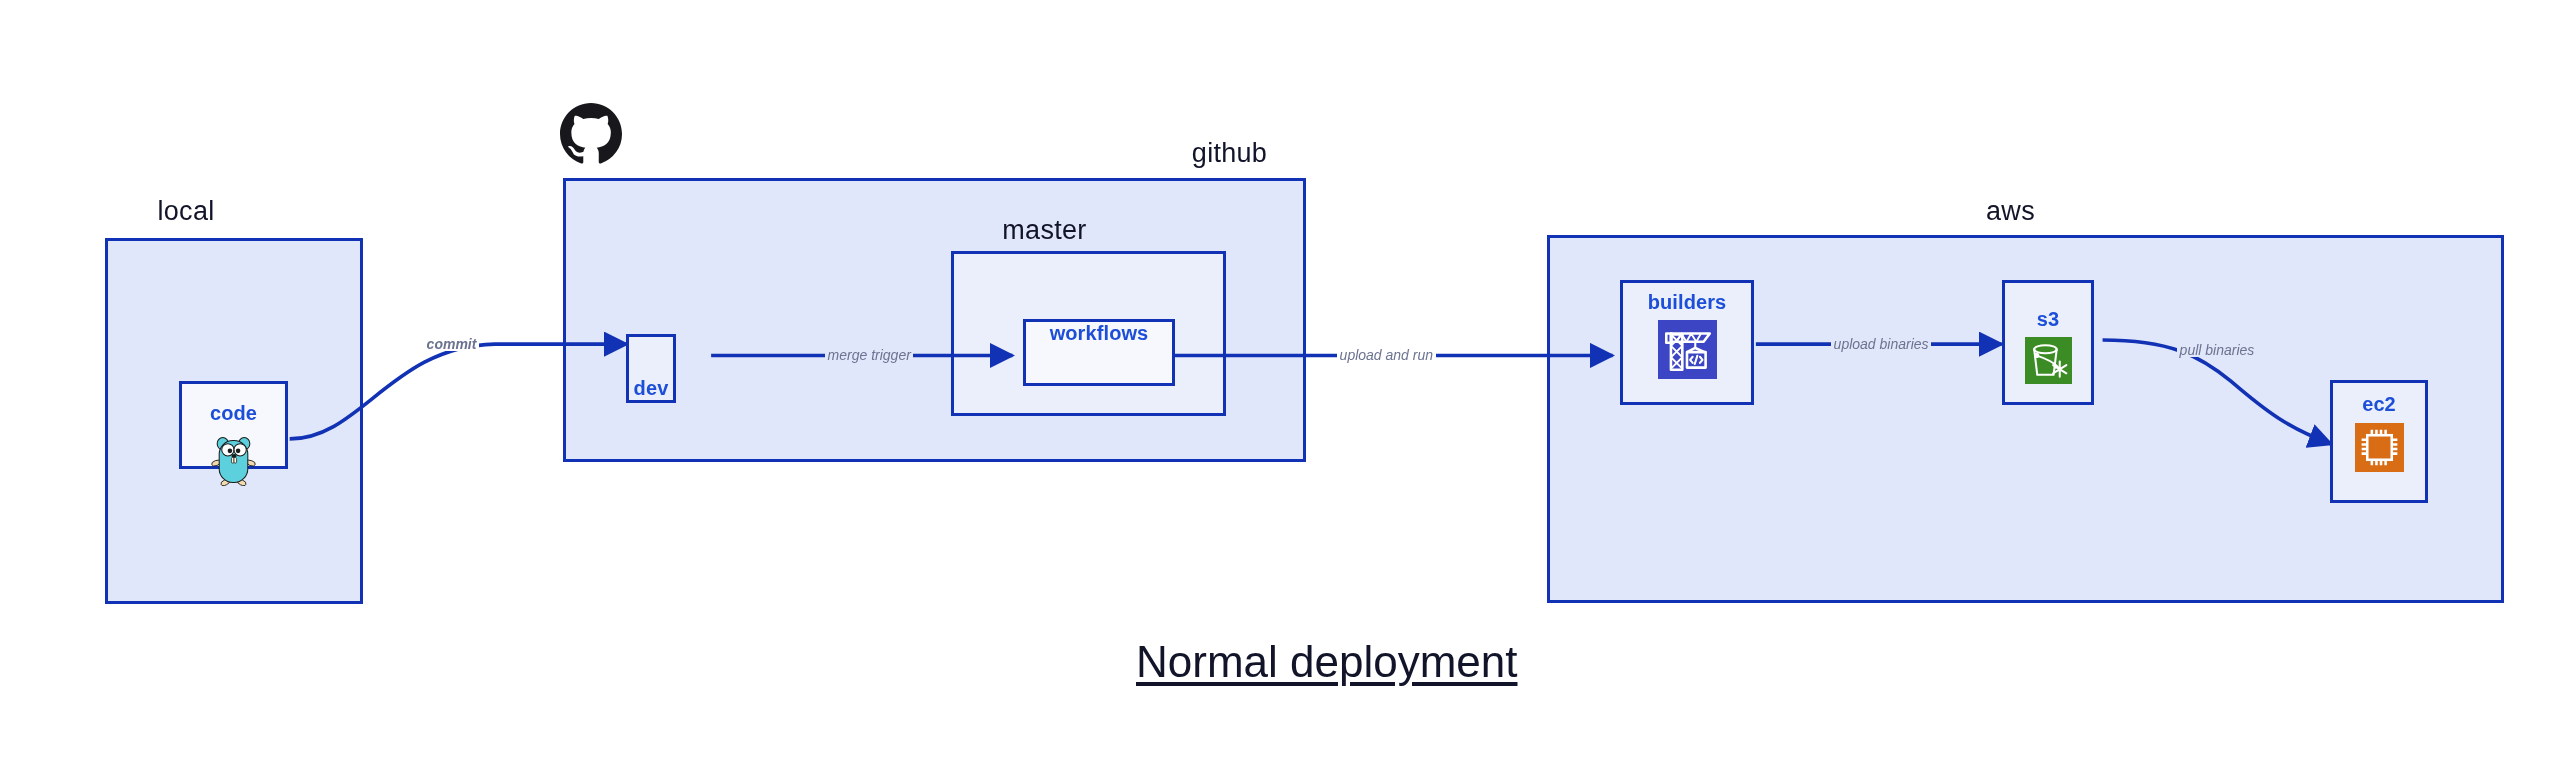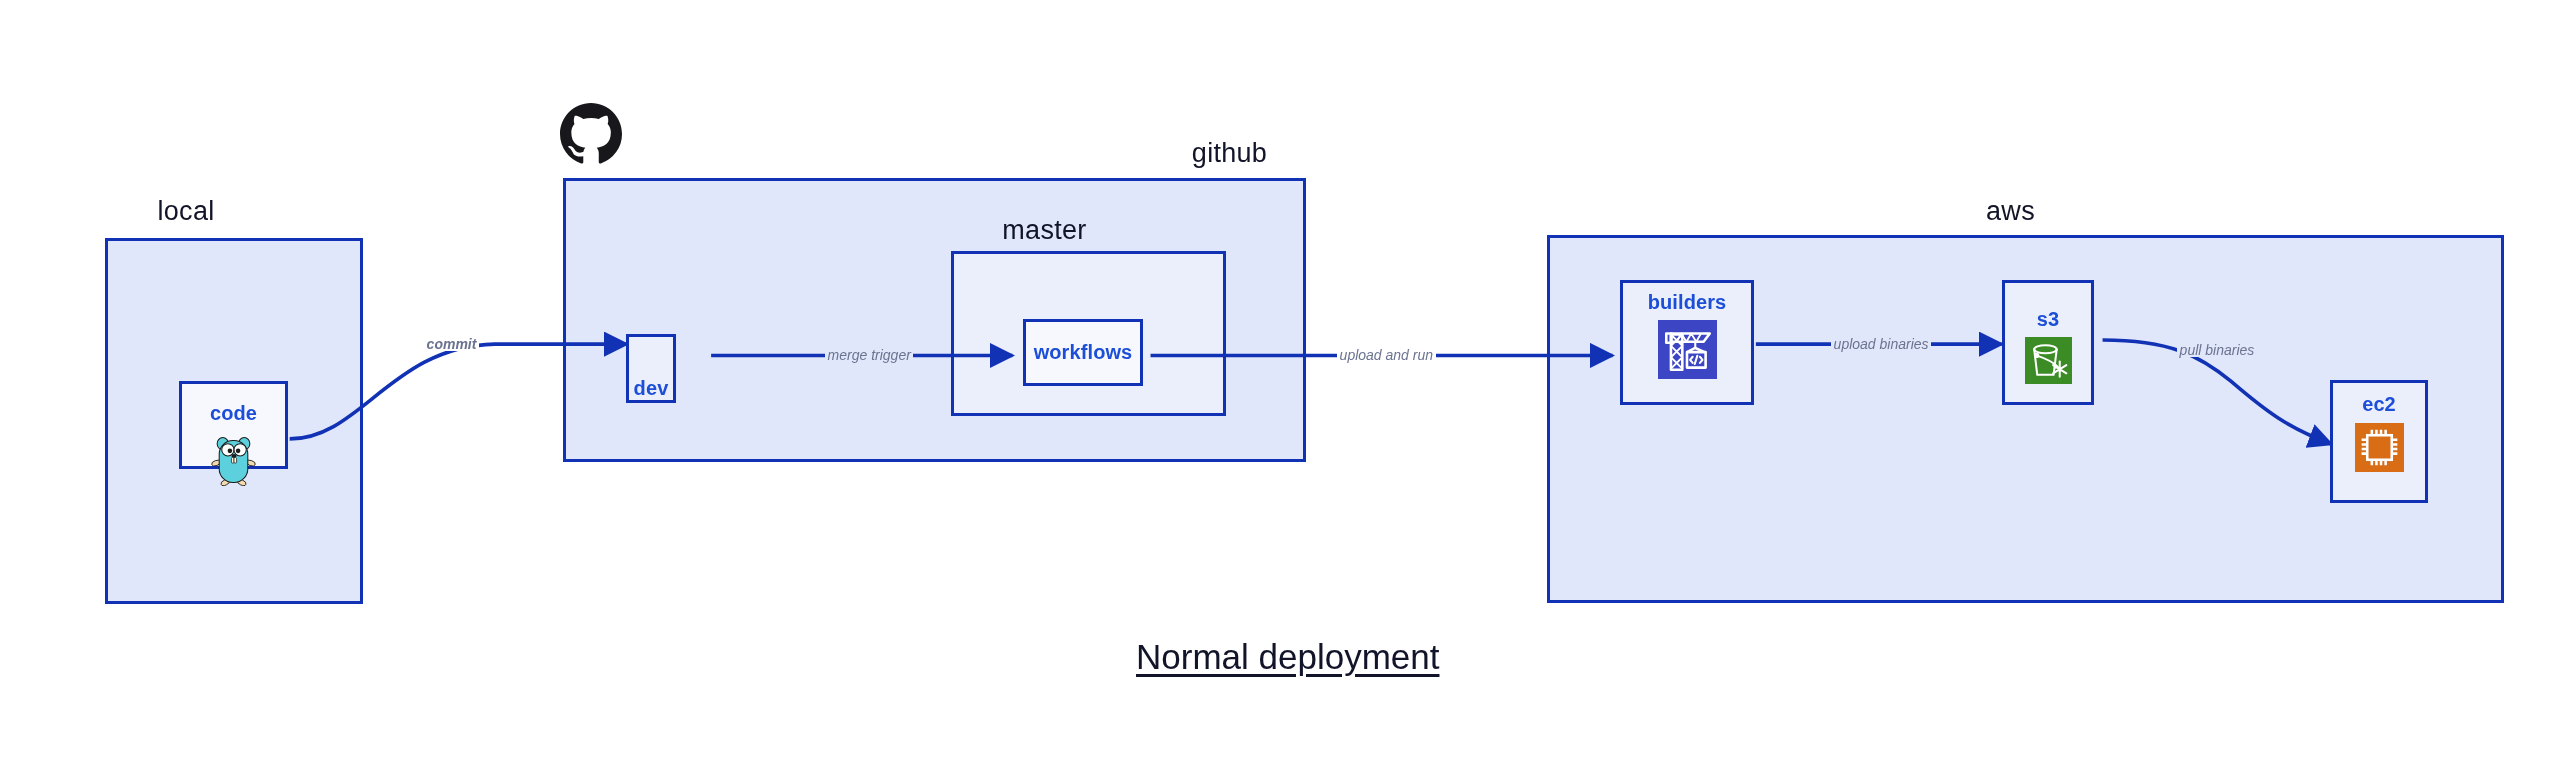--- a/index.html
+++ b/index.html
@@ -77,21 +77,21 @@
     padding: 0 2.6px;
     line-height: 1;
   }
   .edge-label.on-group {
     background: #e1e7fa;
   }
   
   #diagram-title {
     position: absolute;
     font-family: "Liberation Sans", sans-serif;
-    font-size: 35px;
+    font-size: 44px;
     color: #121429;
     text-decoration: underline;
     text-underline-offset: 5.2px;
     white-space: nowrap;
   }
   #edges {
     position: absolute;
     left: 0; top: 0;
     width: 2604px;
     height: 781px;
@@ -184,21 +184,21 @@
         <rect x="42" y="49" width="5" height="11" rx="2" fill="#fdf4de" stroke="#1b1b1b" stroke-width="1.4"></rect>
         <rect x="47" y="49" width="5" height="11" rx="2" fill="#fdf4de" stroke="#1b1b1b" stroke-width="1.4"></rect>
       </svg>
     </div>
   </div>
 
   <div class="node" id="node-dev" style="left:626px; top:307px; width:50px; height:69px; justify-content:flex-end;margin-top:27px;">
     <div class="node-label">dev</div>
   </div>
 
-  <div class="node white" id="node-workflows" style="left:1023px; top:319px; width:120px; height:67px; justify-content:center;">
+  <div class="node white" id="node-workflows" style="left:1023px; top:319px; width:152px; height:67px; ">
     <div class="node-label">workflows</div>
   </div>
 
   <div class="node" id="node-builders" style="left:1620px; top:280px; width:134px; height:125px; padding-top:8.2px;">
     <div class="node-label">builders</div>
     <div class="node-icon" style="margin-top:6.2px;">
       <svg width="59" height="59" viewBox="0 0 114 114">
         <rect x="0" y="0" width="114" height="114" fill="#3c45c4"></rect>
         <g fill="none" stroke="#ffffff" stroke-width="5" stroke-linejoin="round">
 

